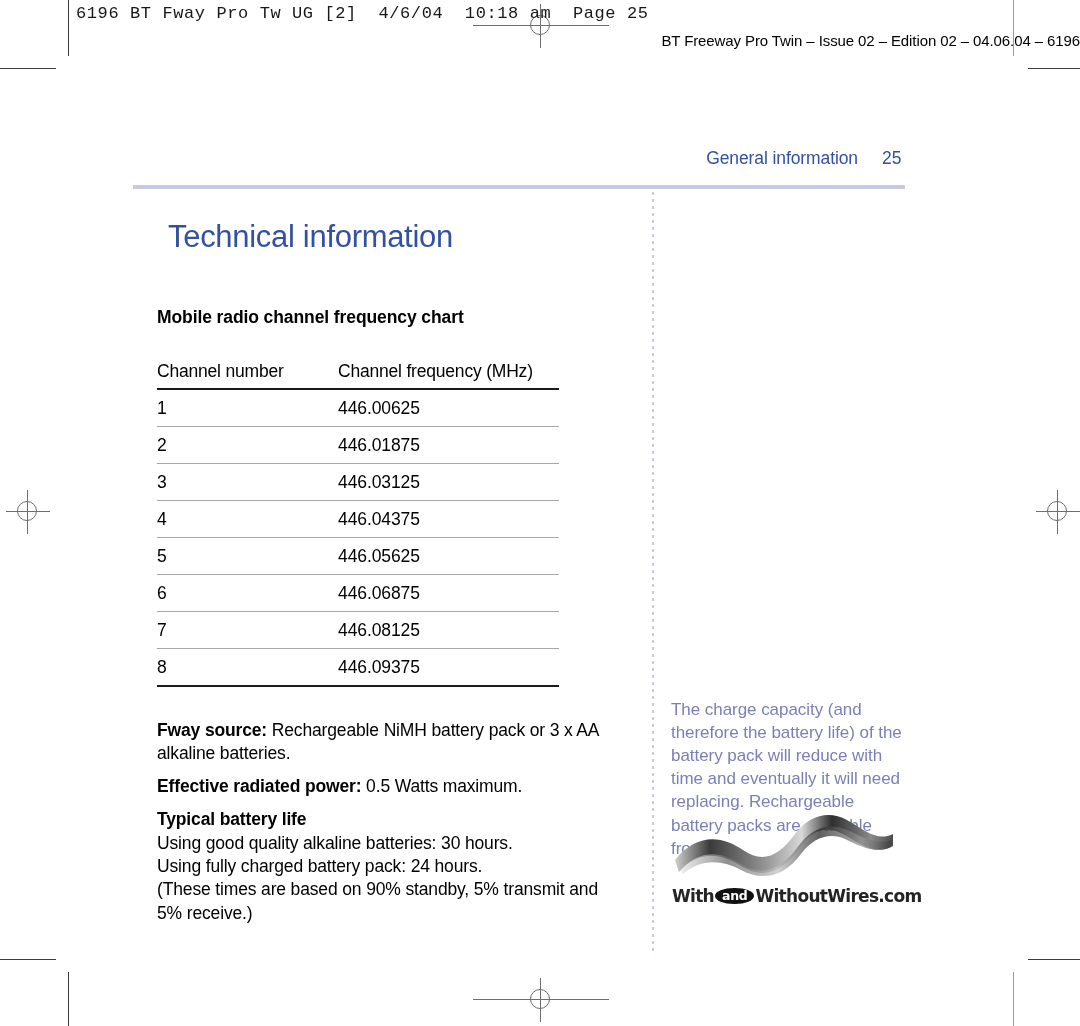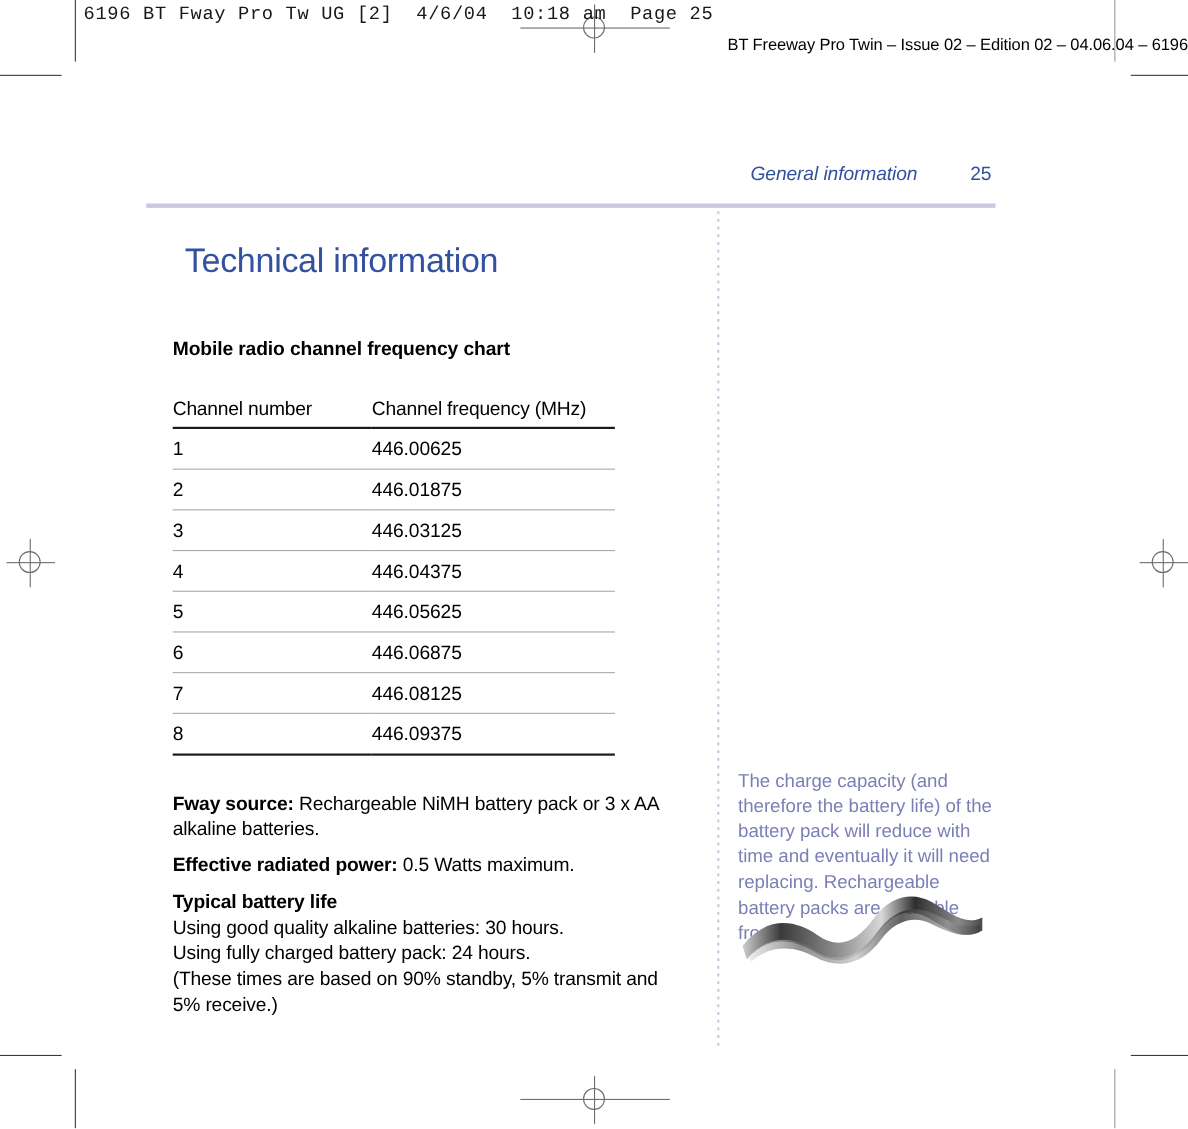--- a/index.html
+++ b/index.html
@@ -82,21 +82,21 @@
   .running-head {
     position: absolute;
     left: 560px;
     top: 148px;
     width: 346px;
     text-align: right;
     font-size: 17.5px;
     color: #33519f;
     letter-spacing: -0.1px;
   }
-  .running-head .rh-label { margin-right: 48px; font-style: italic; }
+  .running-head .rh-label { margin-right: 24px; }
   .running-head .rh-page  { display: inline-block; min-width: 24px; text-align: left; }
 
   .head-rule {
     position: absolute;
     left: 133px;
     top: 185px;
     width: 772px;
     height: 4px;
     background: #c9c9e2;
   }
@@ -364,15 +364,20 @@
           <stop offset="0.66" stop-color="#2a2a2a"></stop>
           <stop offset="0.86" stop-color="#9a9a9a"></stop>
           <stop offset="1" stop-color="#3d3d3d"></stop>
         </linearGradient>
       </defs>
       <path d="M4,48 C26,20 52,24 72,38 C92,52 108,44 124,22 C138,3 158,-2 176,8 C194,18 206,30 222,22
                L222,34 C204,44 190,32 172,22 C156,13 140,18 128,36 C112,60 92,68 70,54 C50,41 28,38 8,60 Z" fill="url(#wavegradA)"></path>
       <path d="M10,58 C30,36 52,40 70,52 C90,65 110,58 126,36 C140,16 158,10 176,18 C192,25 206,34 220,28
                L220,35 C205,42 190,35 174,27 C158,20 142,26 130,42 C114,64 92,70 70,58 C52,48 30,46 12,62 Z" fill="url(#wavegradB)" opacity="0.75"></path>
     </svg>
+    <div class="logo-wordmark">
+        <span>With</span>
+        <span class="wm-pill">and</span>
+        <span>WithoutWires.com</span>
+      </div>
   </div>
 
 </div>
 
 </body></html>

